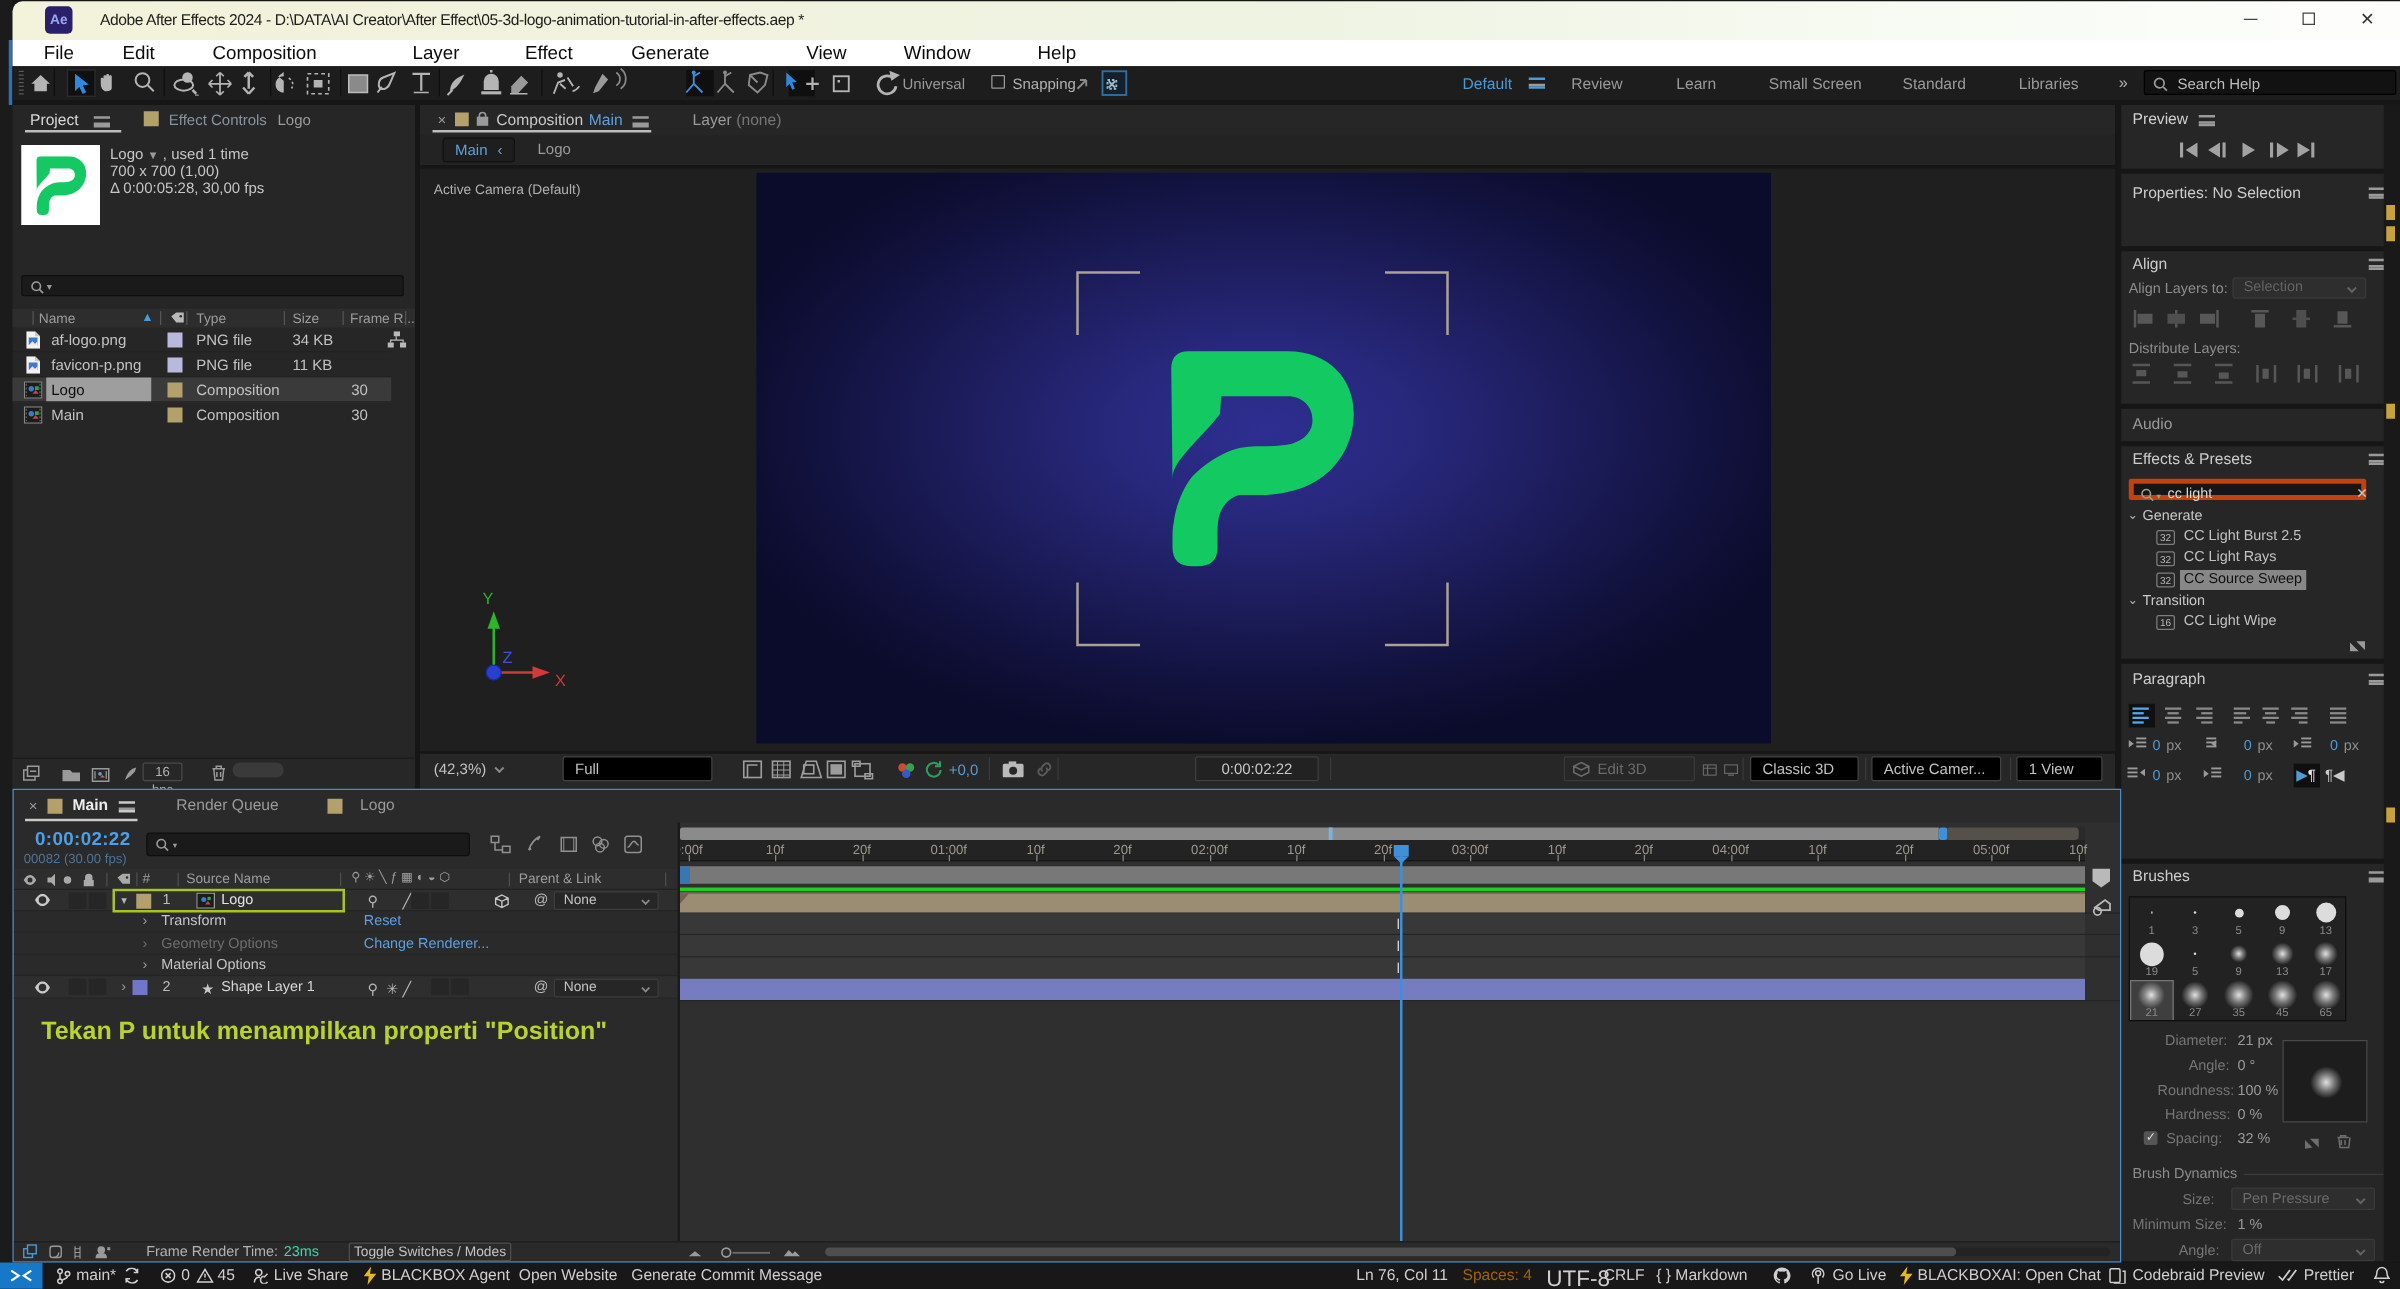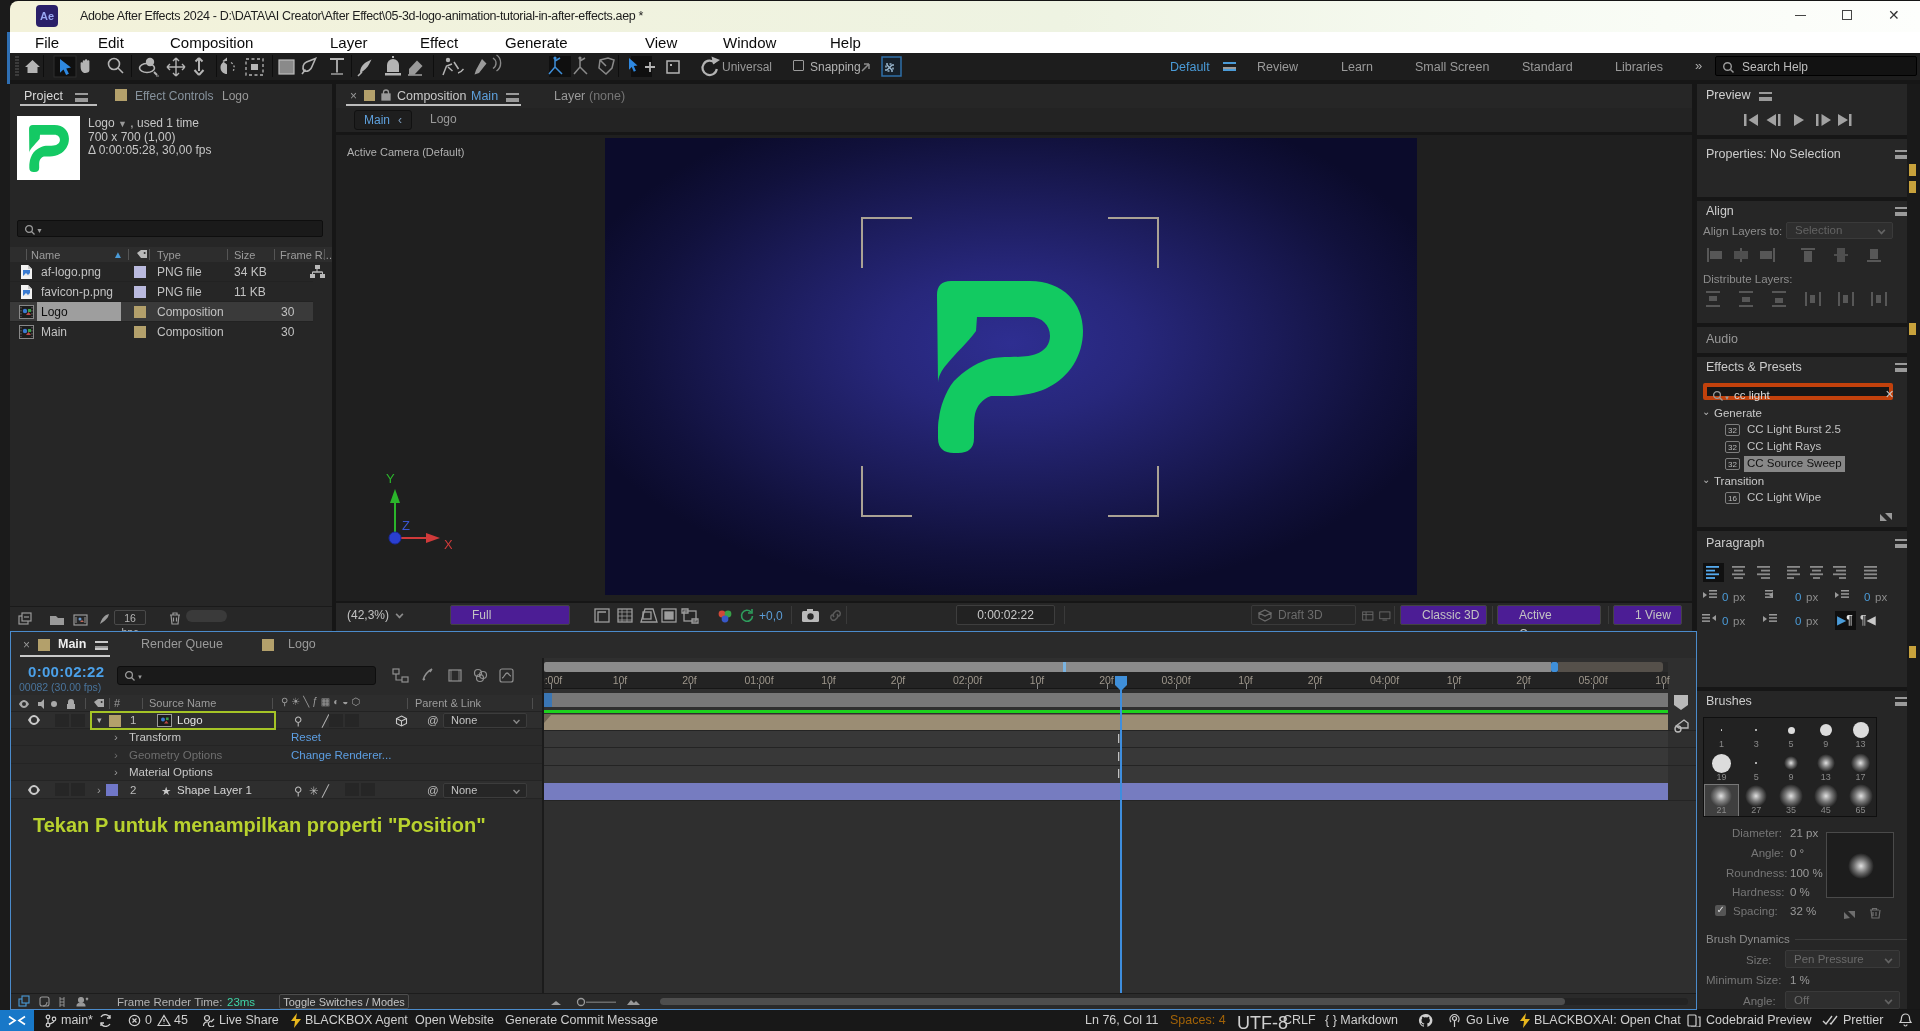--- a/index.html
+++ b/index.html
@@ -2,21 +2,21 @@
 <html><head><meta charset="utf-8">
 <style>
 *{margin:0;padding:0;box-sizing:border-box}
 html,body{width:1920px;height:1031px;overflow:hidden;background:#151515;font-family:"Liberation Sans",sans-serif}
 .ab{position:absolute}
 .t{position:absolute;white-space:nowrap}
 .panel{position:absolute;background:#262626}
 .hamb{position:absolute;width:13px;height:9px;border-top:2px solid #9a9a9a;border-bottom:2px solid #9a9a9a}
 .hamb:after{content:"";position:absolute;left:0;top:2.5px;width:13px;height:2px;background:#9a9a9a}
 .chev{display:inline-block;width:7px;height:7px;border-right:2px solid #8a8a8a;border-bottom:2px solid #8a8a8a;transform:rotate(45deg) scale(.8)}
-.ddbox{position:absolute;background:#4c1d95;border:1px solid #434343;border-radius:2px;color:#c3c3c3;font-size:12px;line-height:19px;padding-left:21px}
+.ddbox{position:absolute;background:#000000;border:1px solid #434343;border-radius:2px;color:#c3c3c3;font-size:12px;line-height:19px;padding-left:9px}
 </style></head>
 <body>
 
 <div class="ab" style="left:0;top:0;width:10px;height:1010px;background:#1b1b1b"></div>
 <div class="ab" style="left:7px;top:32px;width:3px;height:52px;background:#2f6fb3"></div>
 <div class="ab" style="left:0;top:1010px;width:1920px;height:21px;background:#181818" id="statusbar">
   <div class="ab" style="left:0;top:0;width:34px;height:21px;background:#1878c8">
     <svg class="ab" style="left:7px;top:4px" width="20" height="13" viewBox="0 0 20 13" fill="none" stroke="#fff" stroke-width="1.7">
         <path d="M2 2.5l6 4-6 4M18 2.5l-6 4 6 4"></path>
       </svg>
@@ -417,21 +417,21 @@
       <svg class="ab" style="left:492px;top:6px" width="15" height="13" viewBox="0 0 15 13" fill="none" stroke="#5a5a5a" stroke-width="1.5">
           <path d="M6 8a3 3 0 010-4l2-2a3 3 0 014 4l-1.5 1.5M9 5a3 3 0 010 4l-2 2a3 3 0 01-4-4L4.5 5.5"></path>
         </svg>
       <div class="ab" style="left:510px;top:3px;width:1px;height:18px;background:#3a3a3a"></div>
       <div class="ab" style="left:620px;top:2px;width:99px;height:20px;background:#222;border:1px solid #3e3e3e;border-radius:2px;color:#c9c9c9;font-size:12px;text-align:center;line-height:19px">0:00:02:22</div>
       <div class="ab" style="left:728px;top:3px;width:1px;height:18px;background:#3a3a3a"></div>
       <div class="ab" style="left:915px;top:2px;width:105px;height:20px;border:1px solid #3a3a3a;border-radius:2px;color:#6b6b6b;font-size:12px">
         <svg class="ab" style="left:6px;top:3px" width="14" height="13" viewBox="0 0 14 13" fill="none" stroke="#6b6b6b" stroke-width="1.2">
             <path d="M7 1l6 3-6 3-6-3zM1 4v5l6 3 6-3V4"></path>
           </svg>
-        <span class="t" style="left:26px;top:2px">Draft 3D</span>
+        <span class="t" style="left:26px;top:2px">Edit 3D</span>
       </div>
       <svg class="ab" style="left:1026px;top:5px" width="30" height="16" viewBox="0 0 44 16" fill="none" stroke="#6b6b6b" stroke-width="1.3">
         <rect x="1" y="2" width="15" height="12"></rect>
           <path d="M1 6h15M6 2v12"></path>
         <rect x="26" y="2" width="15" height="10"></rect>
           <path d="M30 14h7"></path>
       </svg>
       <div class="ab" style="left:1058px;top:3px;width:1px;height:18px;background:#3a3a3a"></div>
       <div class="ddbox" style="left:1064px;top:2px;width:87px;height:20px">Classic 3D</div>
       <div class="ab" style="left:1156px;top:3px;width:1px;height:18px;background:#3a3a3a"></div>

